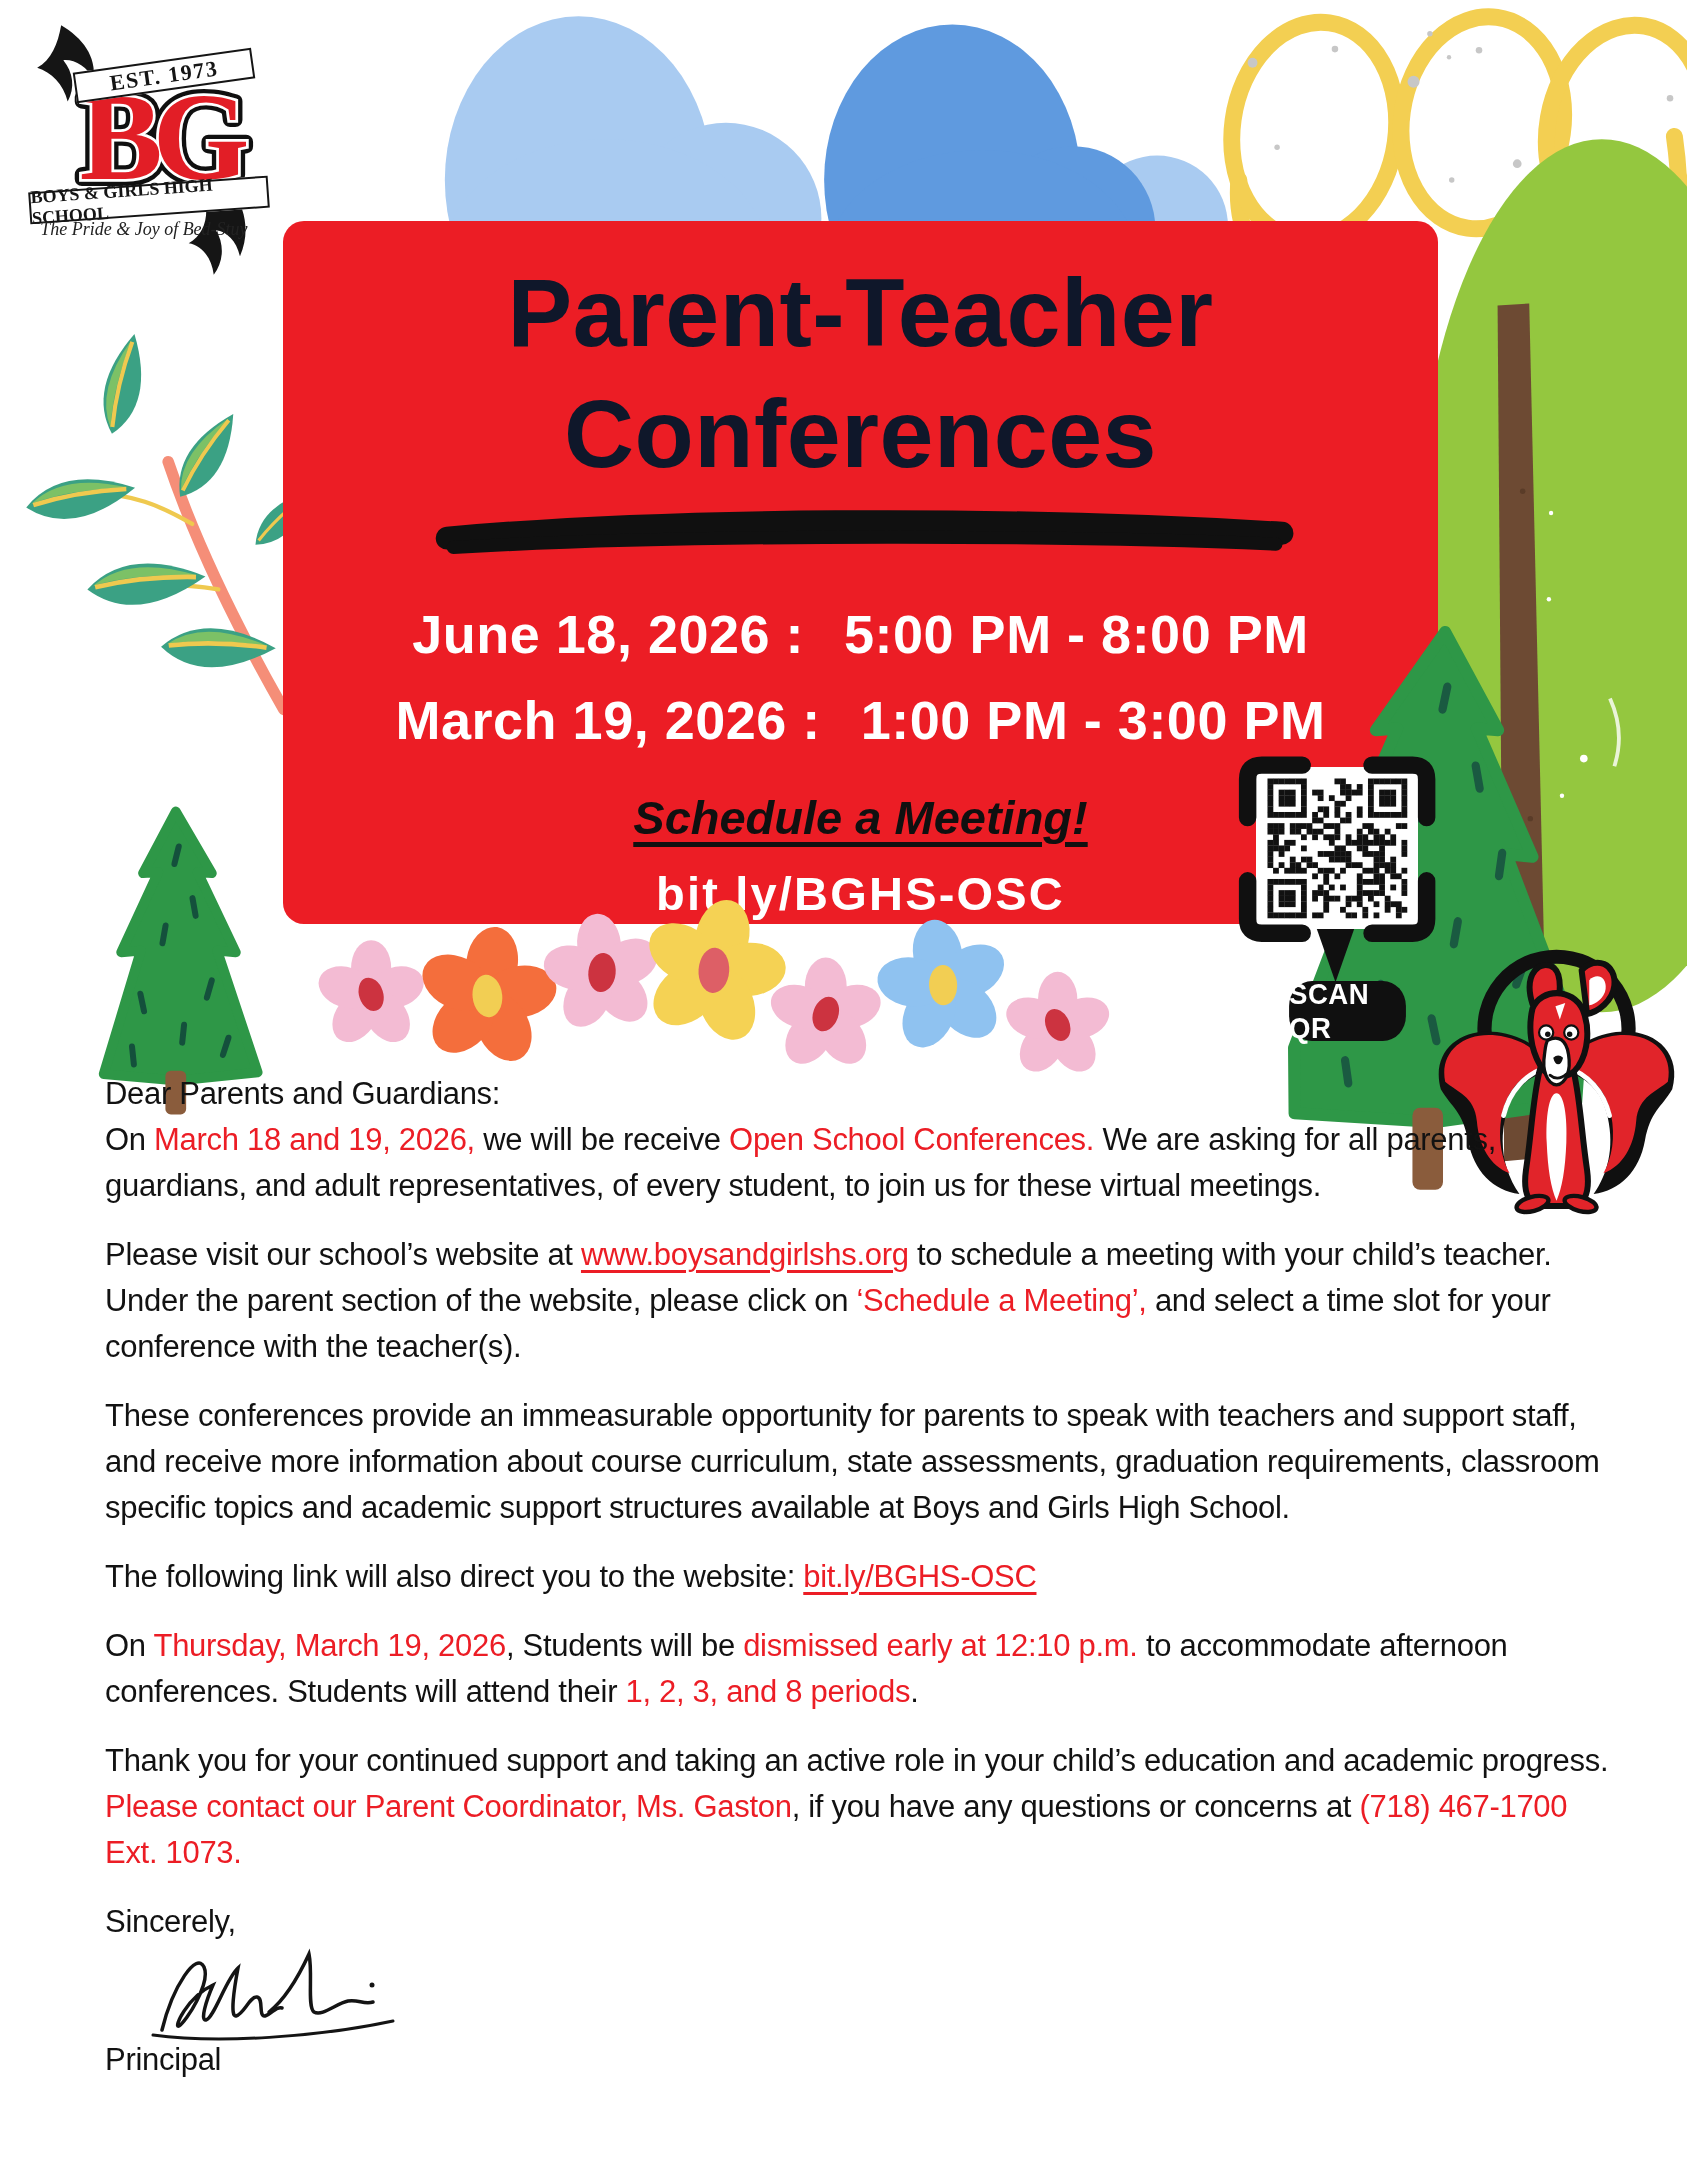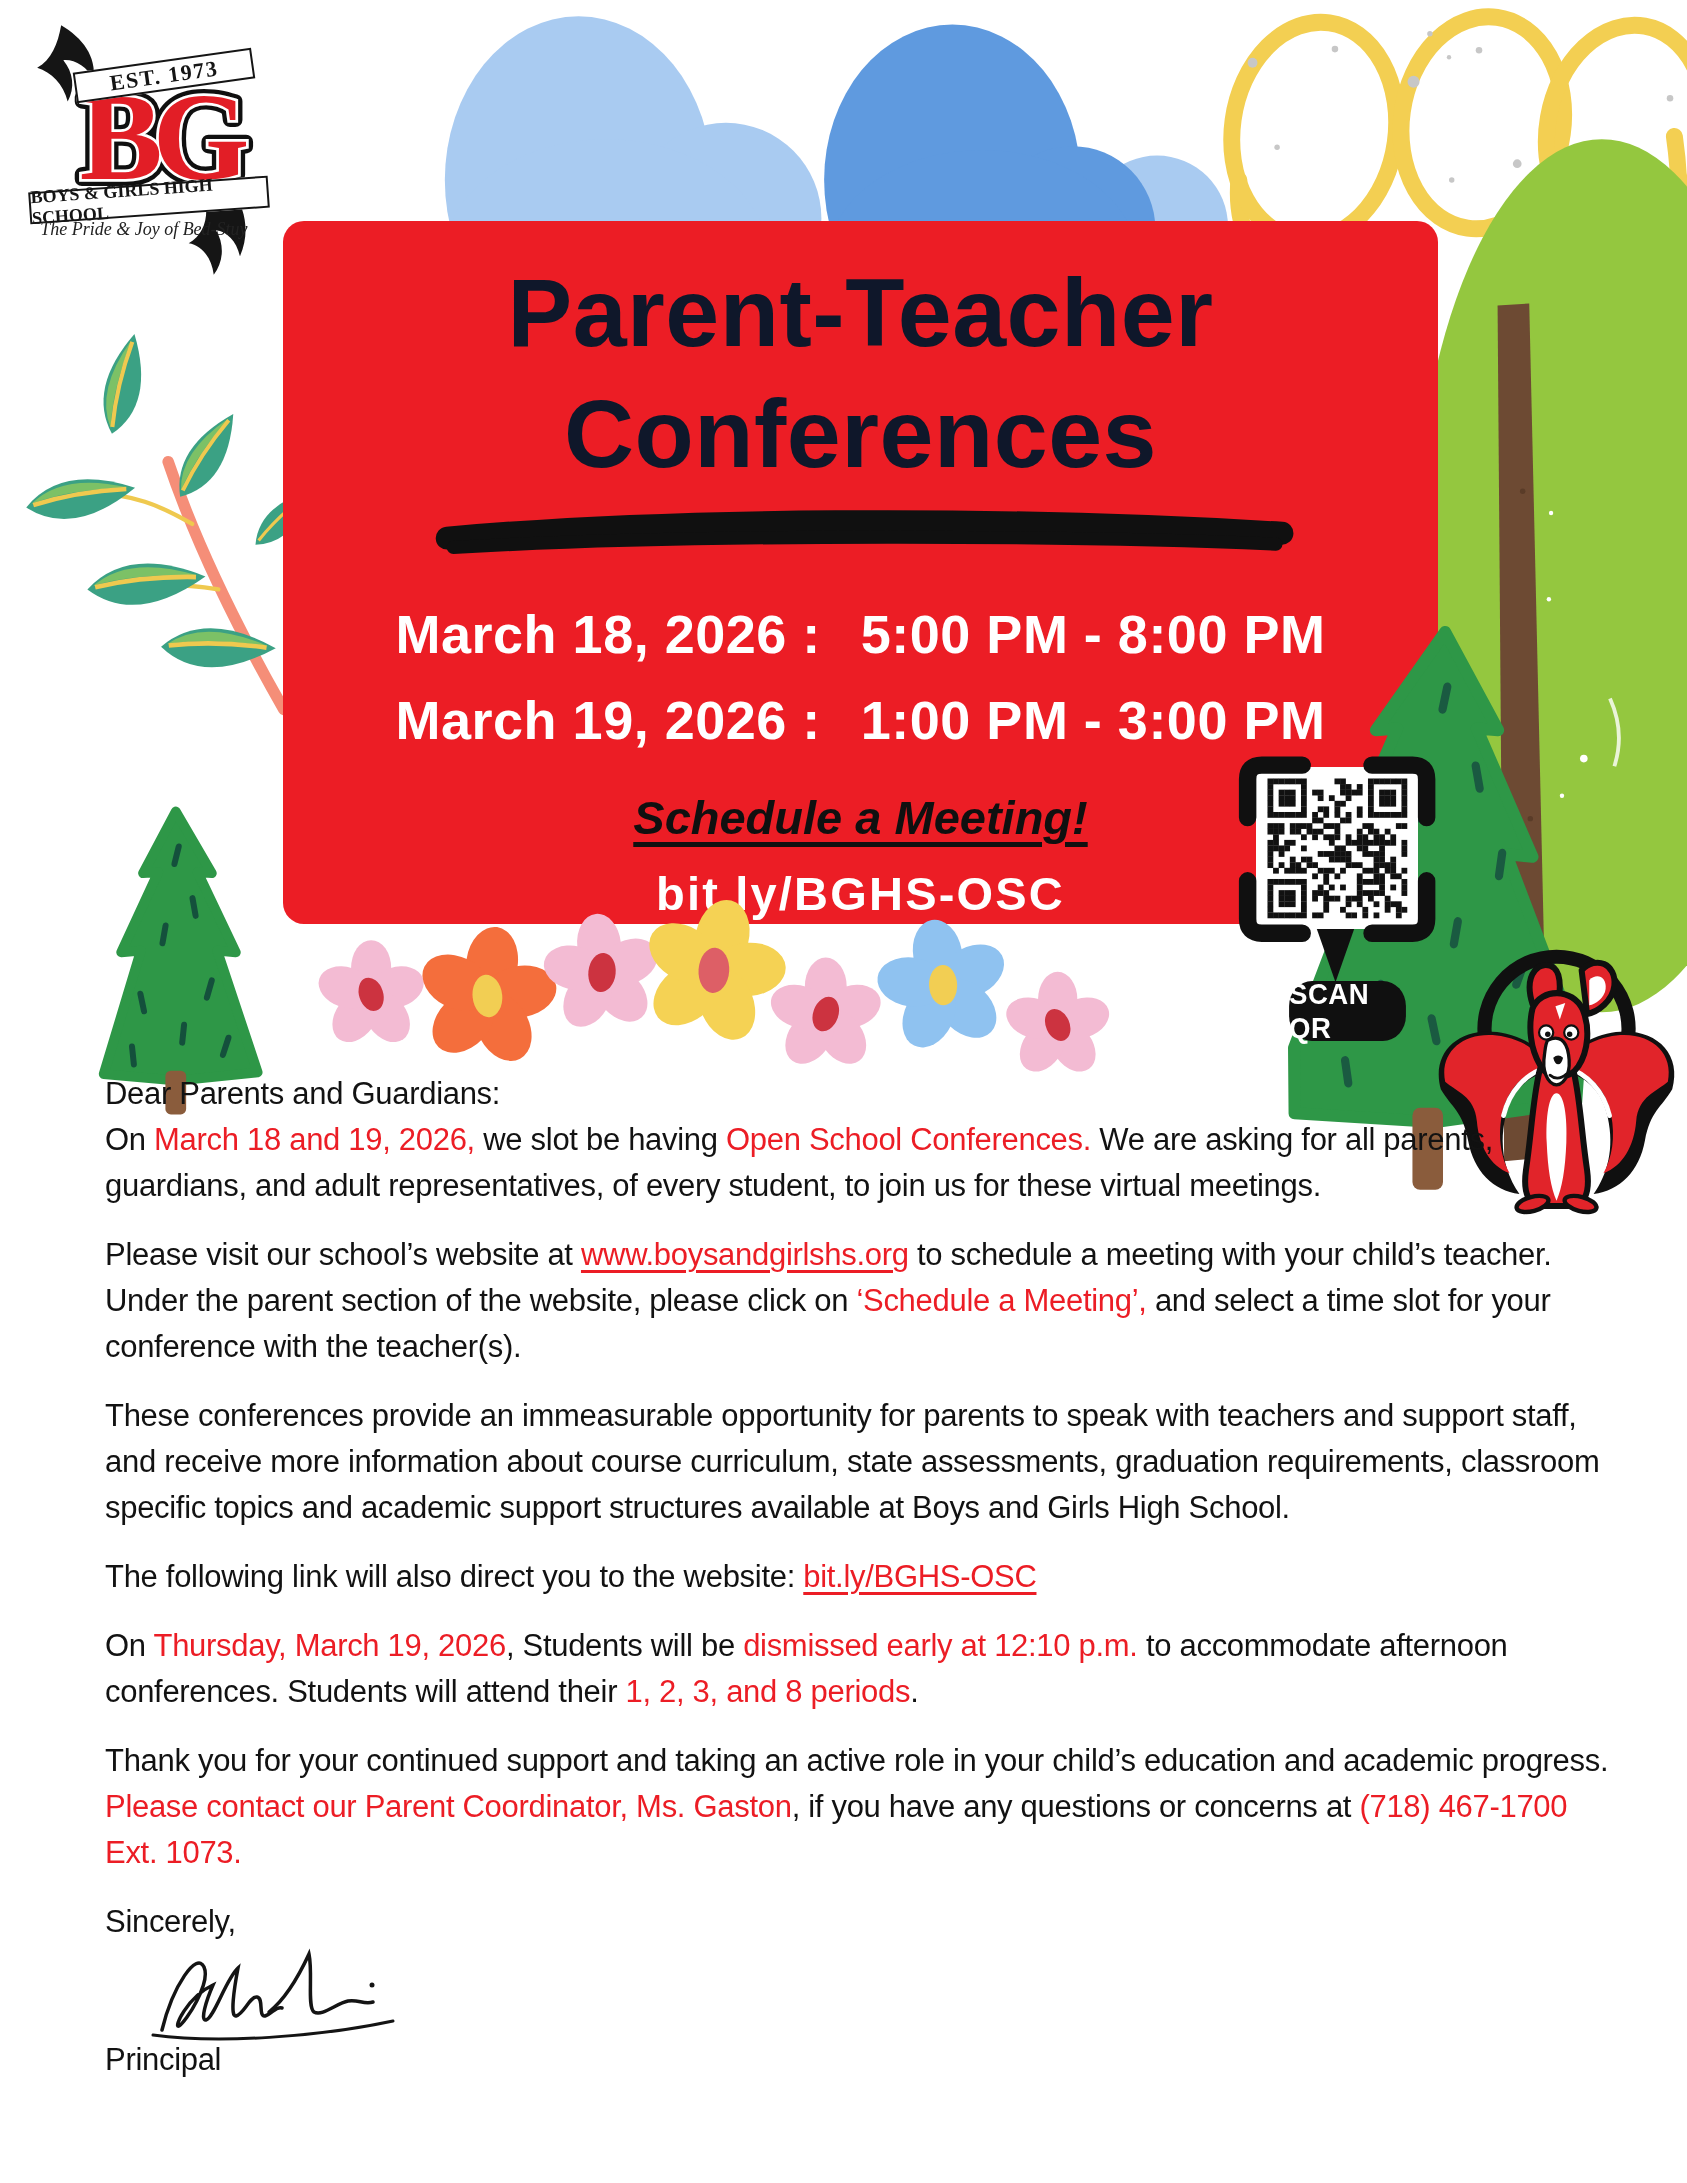--- a/index.html
+++ b/index.html
@@ -172,21 +172,21 @@
   <div id="panel" class="abs">
     <div id="panel-title">
       <div>Parent-Teacher</div>
       <div>Conferences</div>
     </div>
     <svg id="swoosh" width="1155" height="703" viewBox="0 0 2117 1288">
       <path d="M301,581 C700,545 1300,540 1831,572" stroke="#101010" stroke-width="42" fill="none" stroke-linecap="round"></path>
       <path d="M312,598 C800,570 1500,578 1820,592" stroke="#101010" stroke-width="24" fill="none" stroke-linecap="round"></path>
     </svg>
     <div class="date-row" id="date-row-0">
-      <span>March 18, 2026 :</span><span>5:00 PM - 8:00 PM</span>
+      <span>June 18, 2026 :</span><span>5:00 PM - 8:00 PM</span>
     </div>
     <div class="date-row" id="date-row-1">
       <span>March 19, 2026 :</span><span>1:00 PM - 3:00 PM</span>
     </div>
     <div id="panel-cta">Schedule a Meeting!</div>
     <div id="panel-link">bit.ly/BGHS-OSC</div>
   </div>
 
   <svg id="decor-front" class="abs" width="1687" height="2183" viewBox="0 0 3091 4000">
 
@@ -628,21 +628,21 @@
       <span>EST. 1973</span>
     </div>
     <div class="ribbon" id="ribbon-school">
       <span>BOYS &amp; GIRLS HIGH SCHOOL</span>
     </div>
     <div id="logo-tagline">The Pride &amp; Joy of Bed-Stuy</div>
   </div>
 
   <div id="letter" class="abs">
     <p class="tight"><span>Dear Parents and Guardians:</span></p>
-    <p><span>On </span><span class="red">March 18 and 19, 2026,</span><span> we slot be having </span><span class="red">Open School Conferences.</span><span> We are asking for all parents, guardians, and adult representatives, of every student, to join us for these virtual meetings.</span></p>
+    <p><span>On </span><span class="red">March 18 and 19, 2026,</span><span> we will be receive </span><span class="red">Open School Conferences.</span><span> We are asking for all parents, guardians, and adult representatives, of every student, to join us for these virtual meetings.</span></p>
     <p><span>Please visit our school’s website at </span><span class="red u">www.boysandgirlshs.org</span><span> to schedule a meeting with your child’s teacher. Under the parent section of the website, please click on </span><span class="red">‘Schedule a Meeting’,</span><span> and select a time slot for your conference with the teacher(s).</span></p>
     <p><span>These conferences provide an immeasurable opportunity for parents to speak with teachers and support staff, and receive more information about course curriculum, state assessments, graduation requirements, classroom specific topics and academic support structures available at Boys and Girls High School.</span></p>
     <p><span>The following link will also direct you to the website: </span><span class="red u">bit.ly/BGHS-OSC</span></p>
     <p><span>On </span><span class="red">Thursday, March 19, 2026</span><span>, Students will be </span><span class="red">dismissed early at 12:10 p.m.</span><span> to accommodate afternoon conferences. Students will attend their </span><span class="red">1, 2, 3, and 8 periods</span><span>.</span></p>
     <p><span>Thank you for your continued support and taking an active role in your child’s education and academic progress. </span><span class="red">Please contact our Parent Coordinator, Ms. Gaston</span><span>, if you have any questions or concerns at </span><span class="red">(718) 467-1700 Ext. 1073.</span></p>
     <p class="tight"><span>Sincerely,</span></p>
     <div id="sig-block">
       <svg id="sig-svg" width="306" height="115" viewBox="0 0 560 230">
         <g fill="none" stroke="#141414" stroke-width="7" stroke-linecap="round">
           <path d="M48,186 C70,96 118,28 132,60 C146,92 96,170 82,178 C70,184 98,120 150,96 C136,128 124,168 136,166 C152,162 176,84 200,62 C192,104 184,160 196,158 C212,154 224,118 238,120 C252,122 240,160 254,158 C268,154 276,138 288,142"></path>

